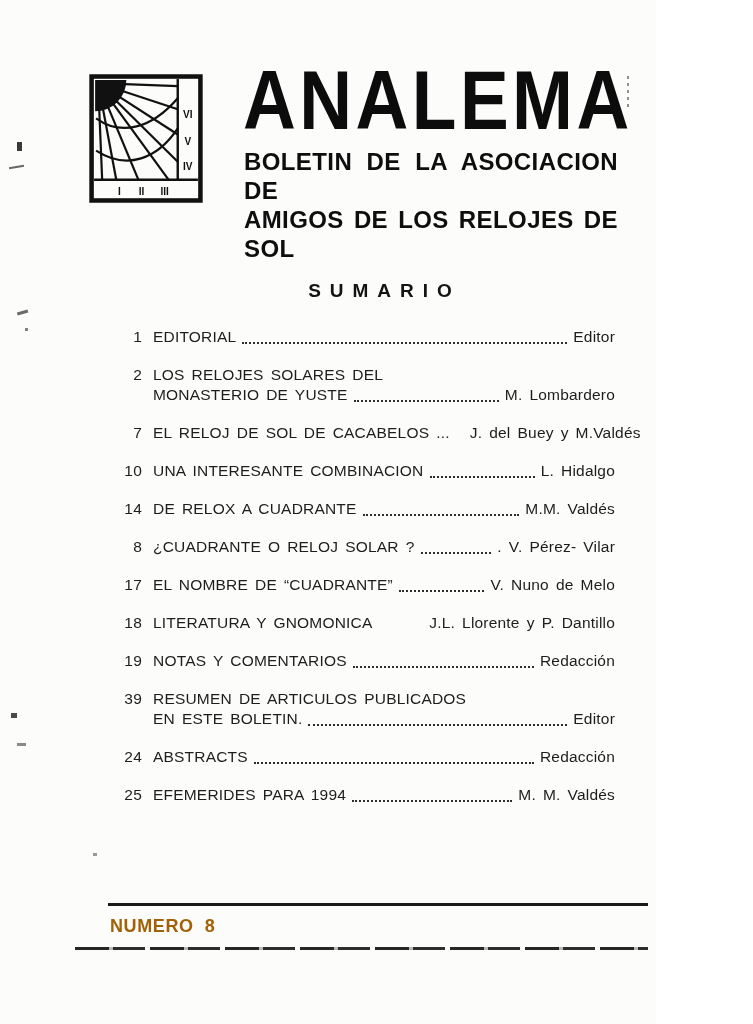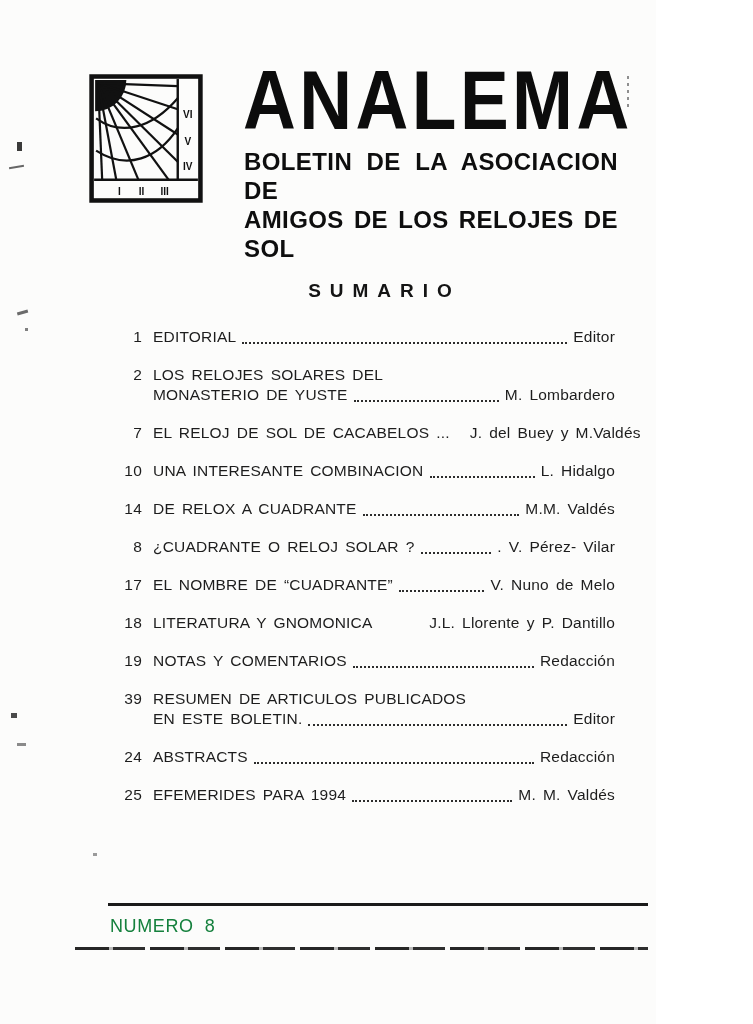--- a/index.html
+++ b/index.html
@@ -39,21 +39,21 @@
   .toc-title{white-space:pre;}
   .toc-author{white-space:pre;}
   .leader{flex:1 1 auto;align-self:flex-end;margin:0 6px 3.5px 6px;min-width:8px;}
   .leader.dots{border-bottom:2.6px dotted #2c2c2c;}
   
   .footer{position:absolute;left:108px;top:903px;width:540px;}
   .rule-top{border-top:3.5px solid #1a1a1a;}
   .footer-row{
     display:flex;justify-content:space-between;
     padding:10px 2px 10px 2px;
-    font-size:18px;font-weight:normal;letter-spacing:.6px;color:#15803d;
+    font-size:18px;font-weight:bold;letter-spacing:.6px;color:#a16207;
     white-space:pre;
   }
   .rule-bottom{
     height:3px;margin-left:-33px;
     background:repeating-linear-gradient(90deg,
       #262626 0 34px, rgba(60,60,60,.35) 34px 38px,
       #2e2e2e 38px 70px, transparent 70px 75px);
   }
   
   .speck{position:absolute;background:#555;}

